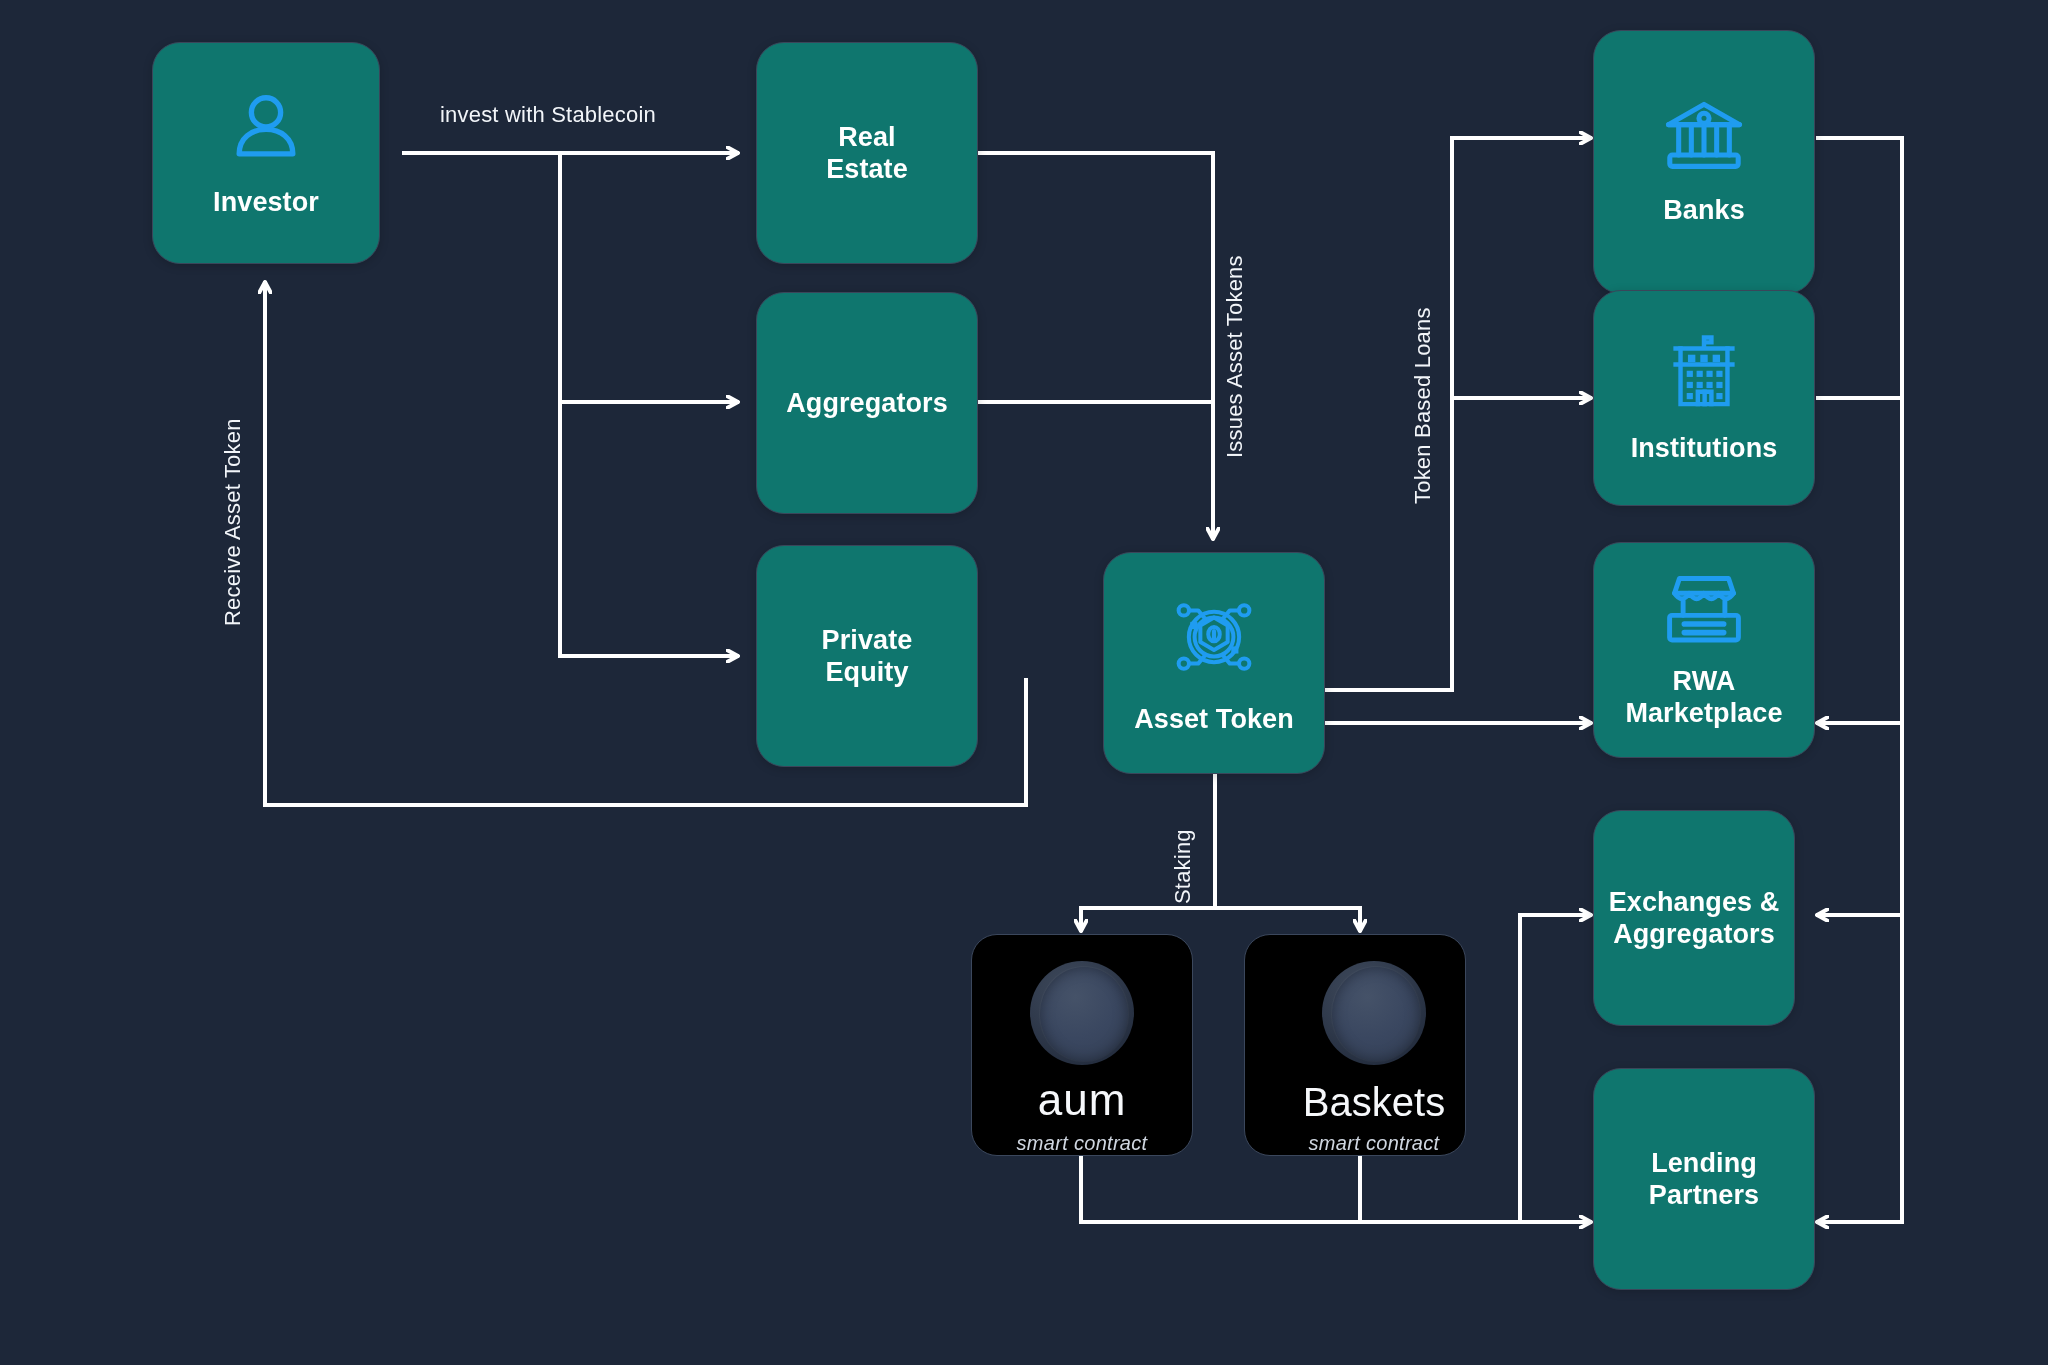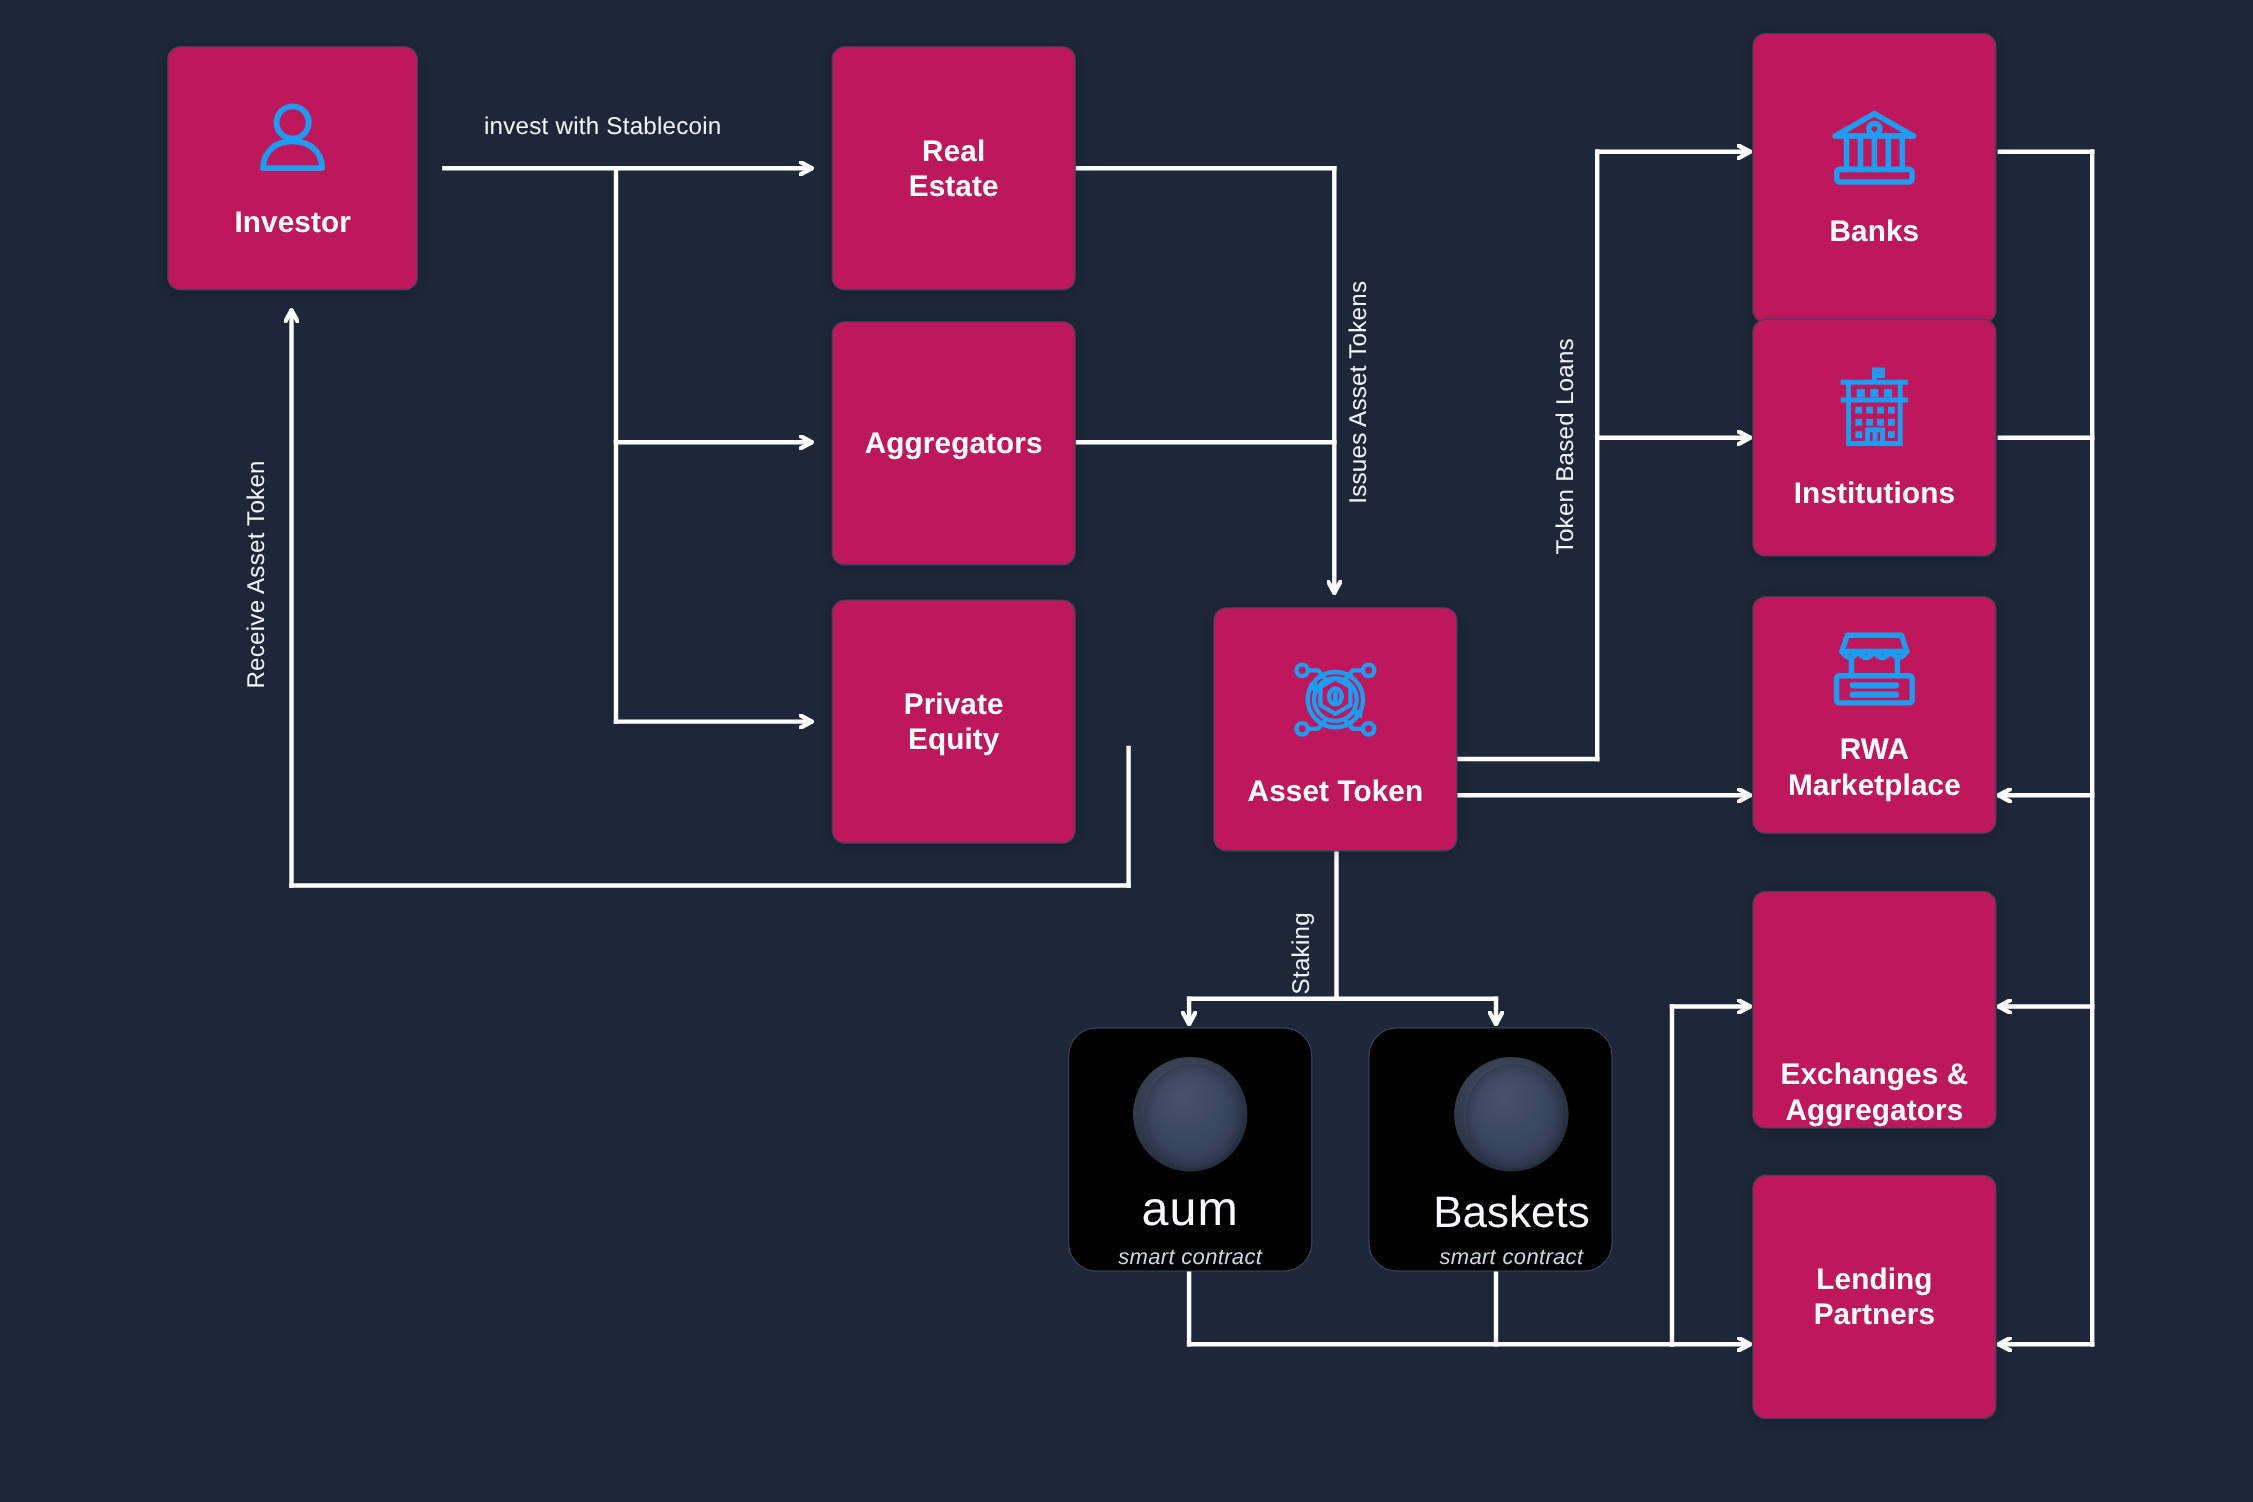--- a/index.html
+++ b/index.html
@@ -7,23 +7,23 @@
     width:2048px;height:1365px;overflow:hidden;position:relative;
     font-family:"Liberation Sans", sans-serif;
     background:#1d2739;
     color:#ffffff;
   }
   #stage{position:absolute;inset:0;width:2048px;height:1365px;}
 
   
   .card{
     position:absolute;
-    background:#be185d;
+    background:#0f766e;
     border:1px solid #3a465a;
-    border-radius:12px;
+    border-radius:28px;
     box-sizing:border-box;
     display:flex;
     flex-direction:column;
     align-items:center;
     justify-content:center;
     text-align:center;
     box-shadow:0 2px 10px rgba(0,0,0,.18);
   }
   .card .label{
     font-size:27px;
@@ -250,21 +250,21 @@
         <path d="M11,18 C15,24 19,24 23,18 C27,24 31,24 35,18 C39,24 43,24 47,18 C51,24 55,24 59,18"></path>
         <path d="M18,24 L18,36 M52,24 L52,36"></path>
         <rect x="7" y="36" width="56" height="20" rx="2"></rect>
         <path d="M19,43 L51,43 M19,50 L51,50" stroke-width="4.6"></path>
       </svg>
     </span>
     <span class="label">RWA
 Marketplace</span>
   </div>
 
-  <div class="card medium" style="left:1593px;top:810px;width:222px;height:216px;justify-content:flex-end;">
+  <div class="card medium" style="left:1593px;top:810px;width:202px;height:216px;">
     <span class="label">Exchanges &amp;
 Aggregators</span>
   </div>
 
   <div class="card medium" style="left:1593px;top:1068px;width:222px;height:222px;">
     <span class="label">Lending
 Partners</span>
   </div>
 
   <div class="sc-card" style="left:971px;top:934px;width:222px;height:222px;">

